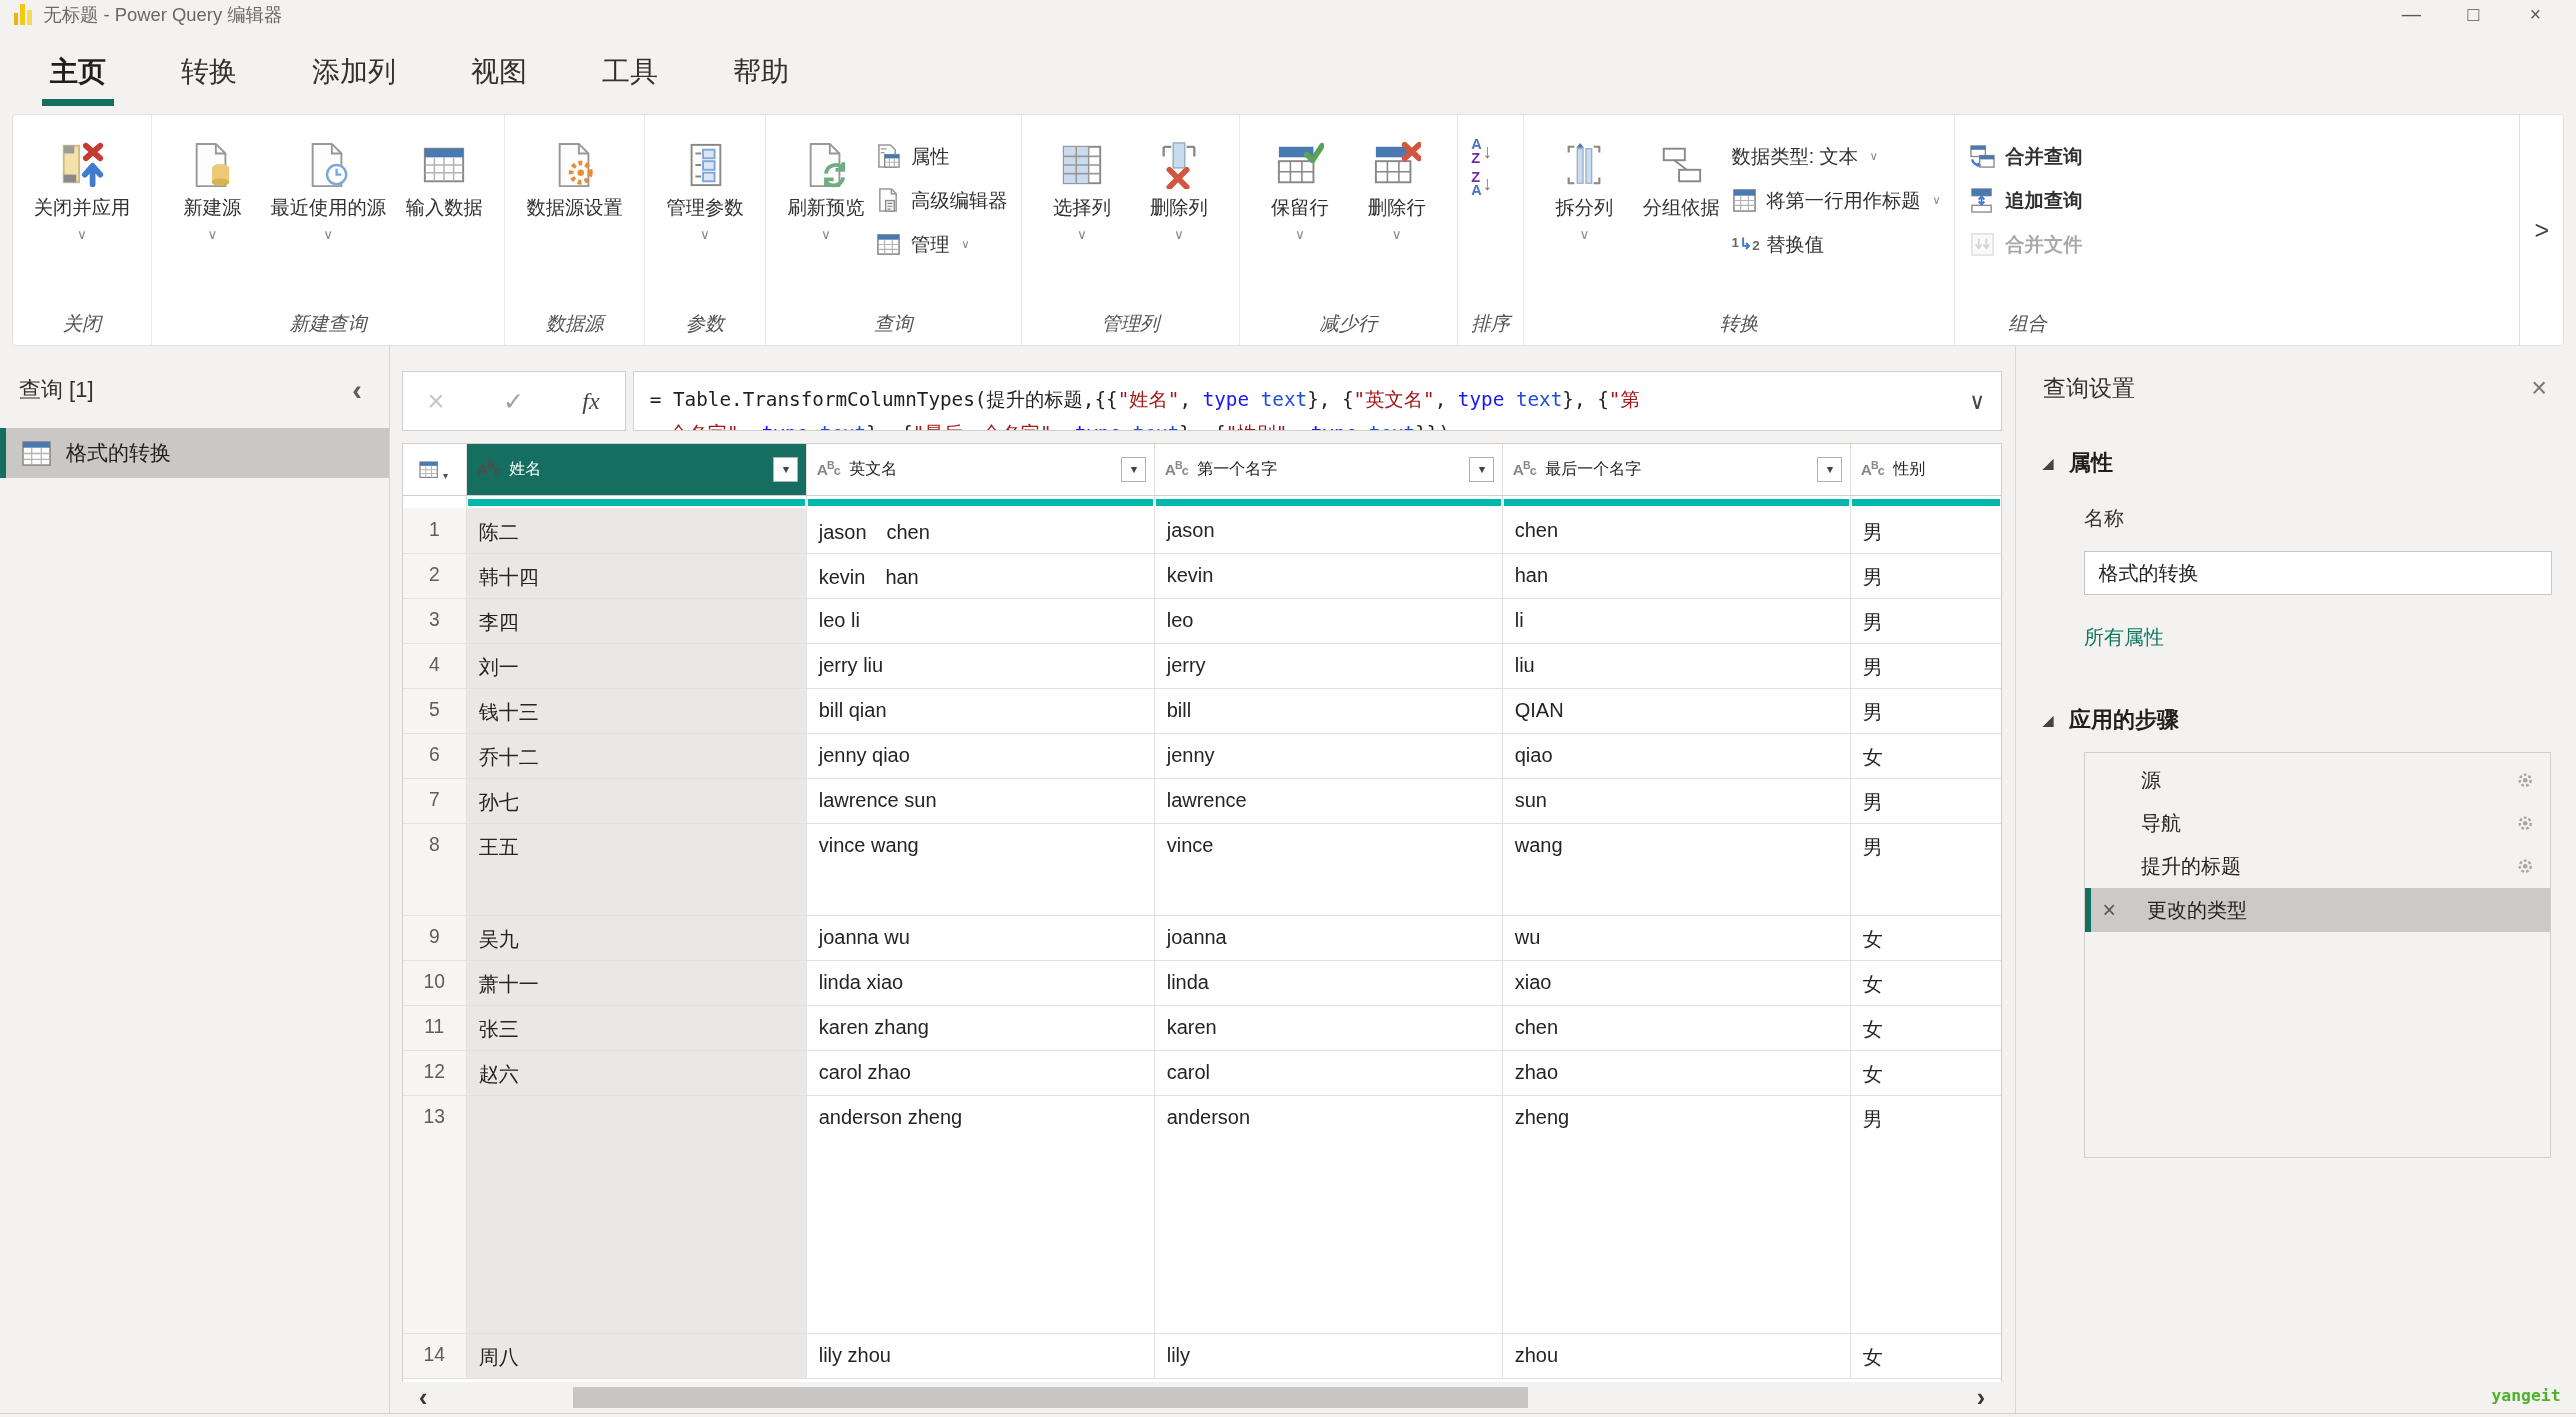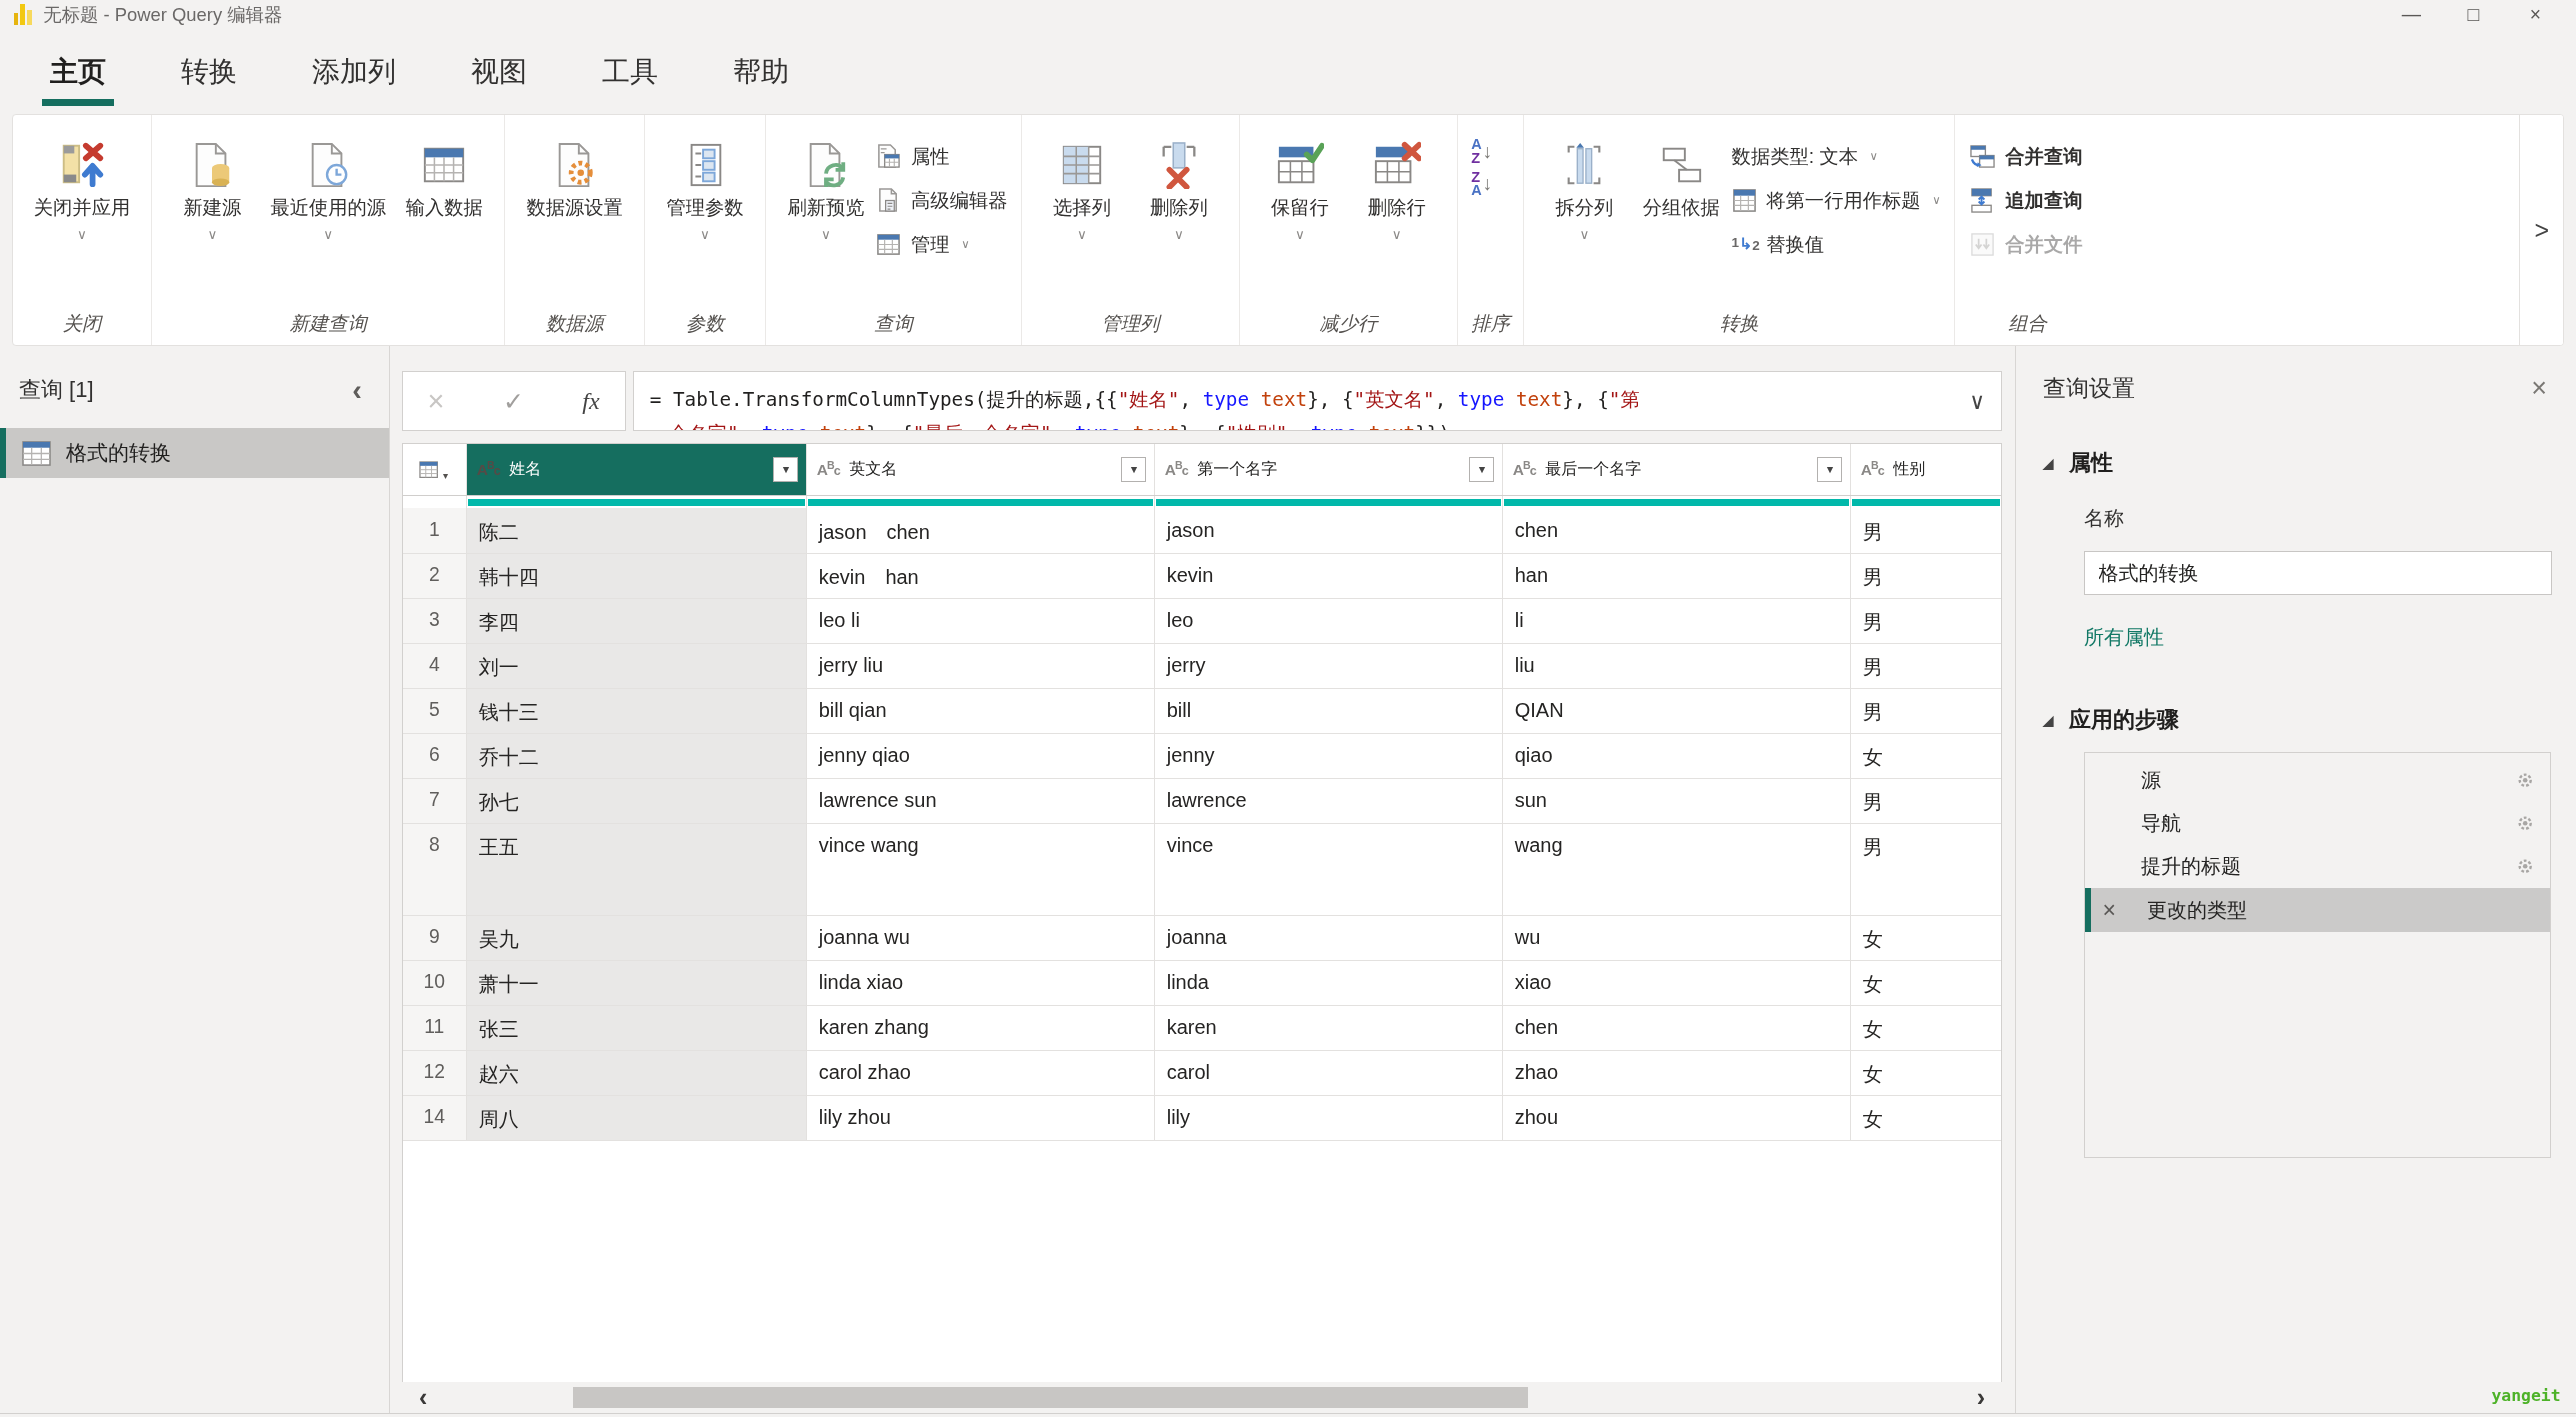--- a/index.html
+++ b/index.html
@@ -64,21 +64,21 @@
   .center { flex:1; min-width:0; display:flex; flex-direction:column; padding:0 12.6px 0 11.6px; }
   .frow { margin-top:25px; height:60px; display:flex; gap:7.7px; }
   .fbtns { width:224px; background:#fff; border:1px solid #d2d0ce; display:flex; align-items:center;
            justify-content:space-between; padding:0 25px; }
   .fcancel { font-size:29px; color:#c8c6c4; }
   .fcheck  { font-size:25px; color:#a19f9d; }
   .ffx     { font-size:24px; color:#444; font-family:"Liberation Serif",serif; font-style:italic; }
   .fbox { flex:1; background:#fff; border:1px solid #d2d0ce; position:relative; overflow:hidden;
           padding:10.6px 58px 0 15.5px; font-family:"DejaVu Sans Mono",monospace; font-size:19.3px; line-height:34px; }
   .fline { white-space:nowrap; }
-  .fbox .p { color:#201f1e; } .fbox .s { color:#a31515; } .fbox .k { color:#1616ff; } .fbox .t { color:#c2410c; }
+  .fbox .p { color:#201f1e; } .fbox .s { color:#a31515; } .fbox .k { color:#1616ff; } .fbox .t { color:#1d4ed8; }
   .fexpand { position:absolute; right:17.4px; top:11.6px; font-size:23px; color:#444; }
 
   
   .gridwrap { margin-top:11.6px; flex:1; overflow:hidden; background:#fff; border:1px solid #d2d0ce; border-bottom:none; }
   table.grid { border-collapse:collapse; width:100%; table-layout:fixed; }
   .grid th, .grid td { border-right:1px solid #e3e1df; }
   th.corner { width:64px; height:52px; border-bottom:1px solid #d0cecc; background:#fff; position:relative; }
   th.corner .cnr { display:flex; align-items:center; justify-content:center; gap:2.9px; }
   th.corner .mini-caret { font-size:8.7px; color:#55524f; align-self:flex-end; margin-top:13.5px; }
   th.colh { height:52px; background:#fff; border-bottom:1px solid #d0cecc; padding:0 7.7px 0 9.7px; font-weight:normal; }
@@ -691,20 +691,28 @@
               <td class="cell" style="border-right: none;">女</td>
             </tr>
             <tr class="x0">
               <td class="rownum">12</td>
               <td class="cell selcol">赵六</td>
               <td class="cell">carol zhao</td>
               <td class="cell">carol</td>
               <td class="cell">zhao</td>
               <td class="cell" style="border-right: none;">女</td>
             </tr>
+            <tr class="x4">
+              <td class="rownum">13</td>
+              <td class="cell selcol"></td>
+              <td class="cell">anderson zheng</td>
+              <td class="cell">anderson</td>
+              <td class="cell">zheng</td>
+              <td class="cell" style="border-right: none;">男</td>
+            </tr>
             <tr class="x0">
               <td class="rownum">14</td>
               <td class="cell selcol">周八</td>
               <td class="cell">lily zhou</td>
               <td class="cell">lily</td>
               <td class="cell">zhou</td>
               <td class="cell" style="border-right: none;">女</td>
             </tr>
           </tbody>
       </table>

